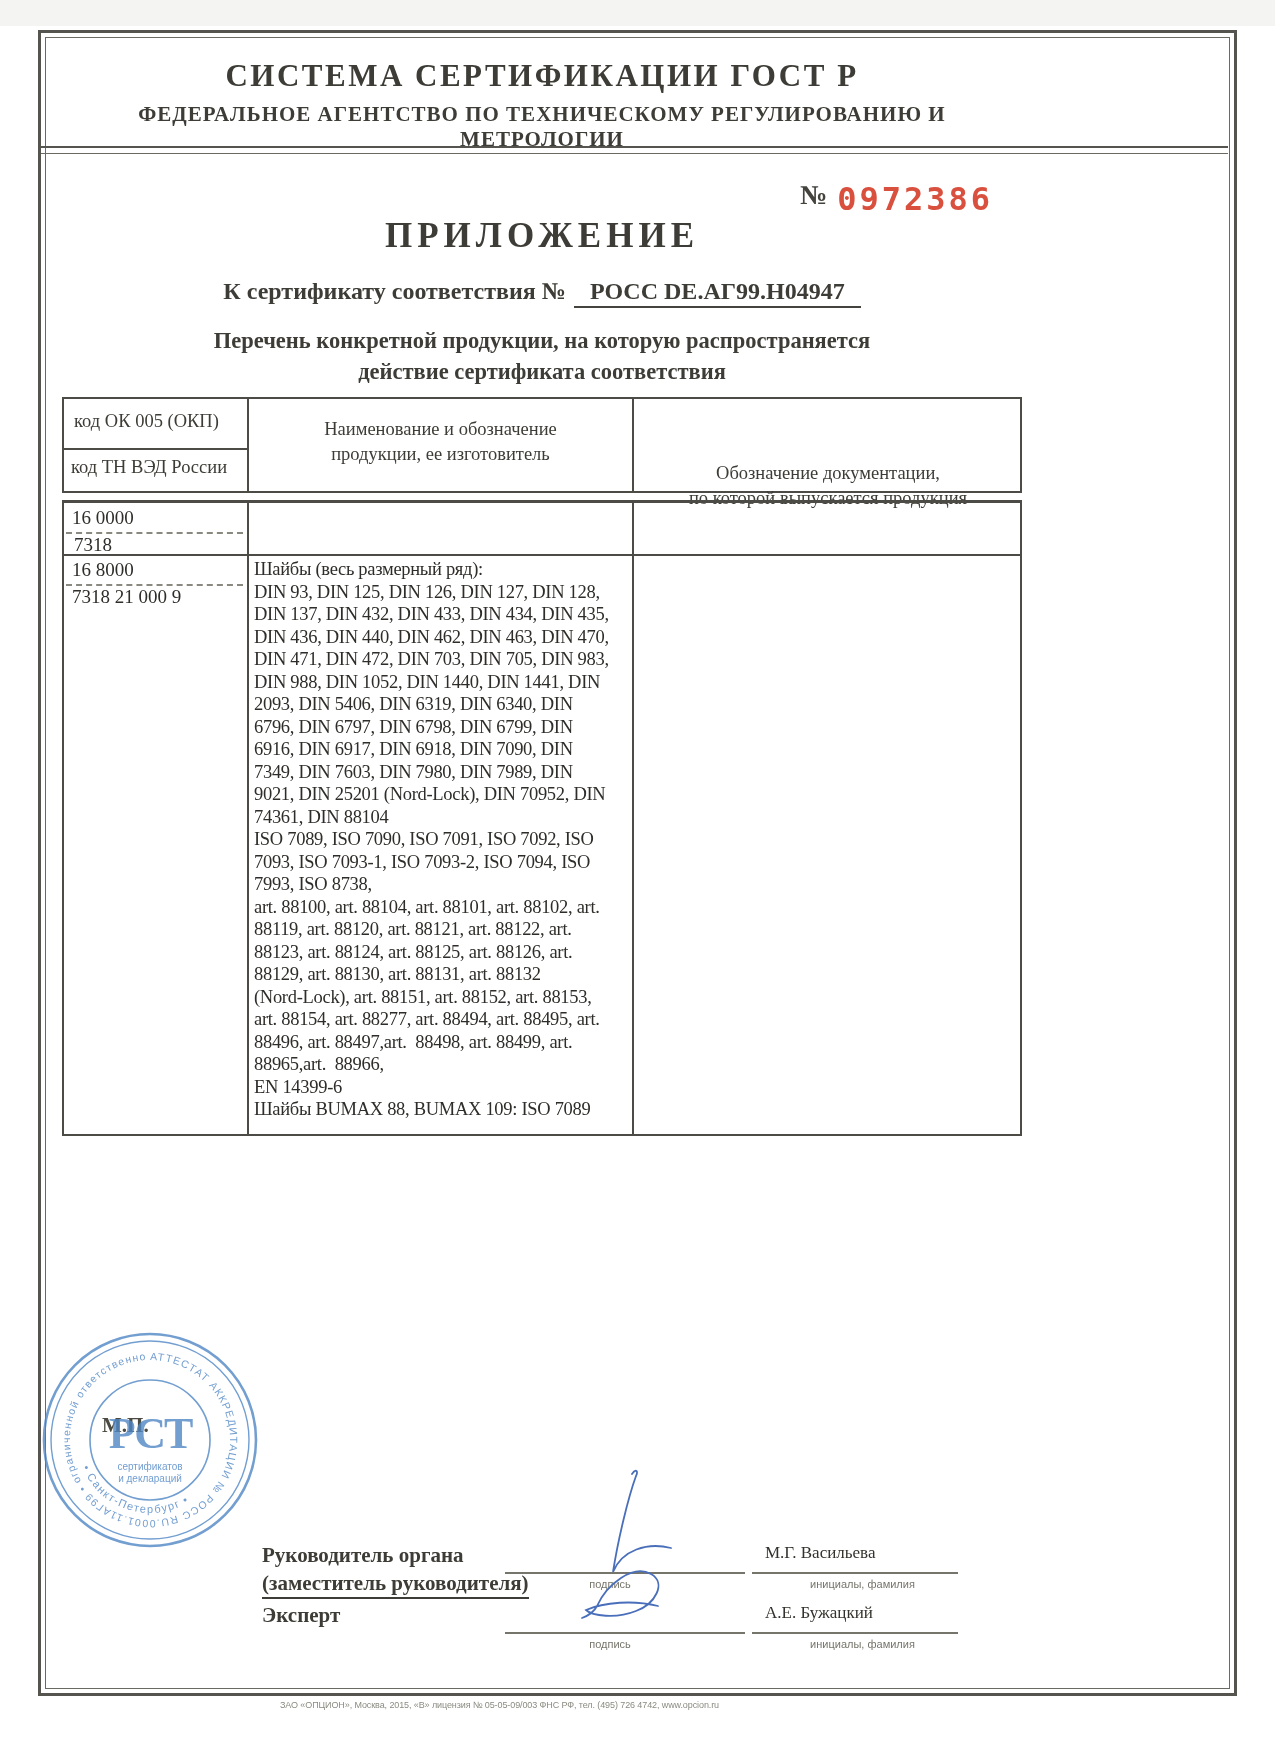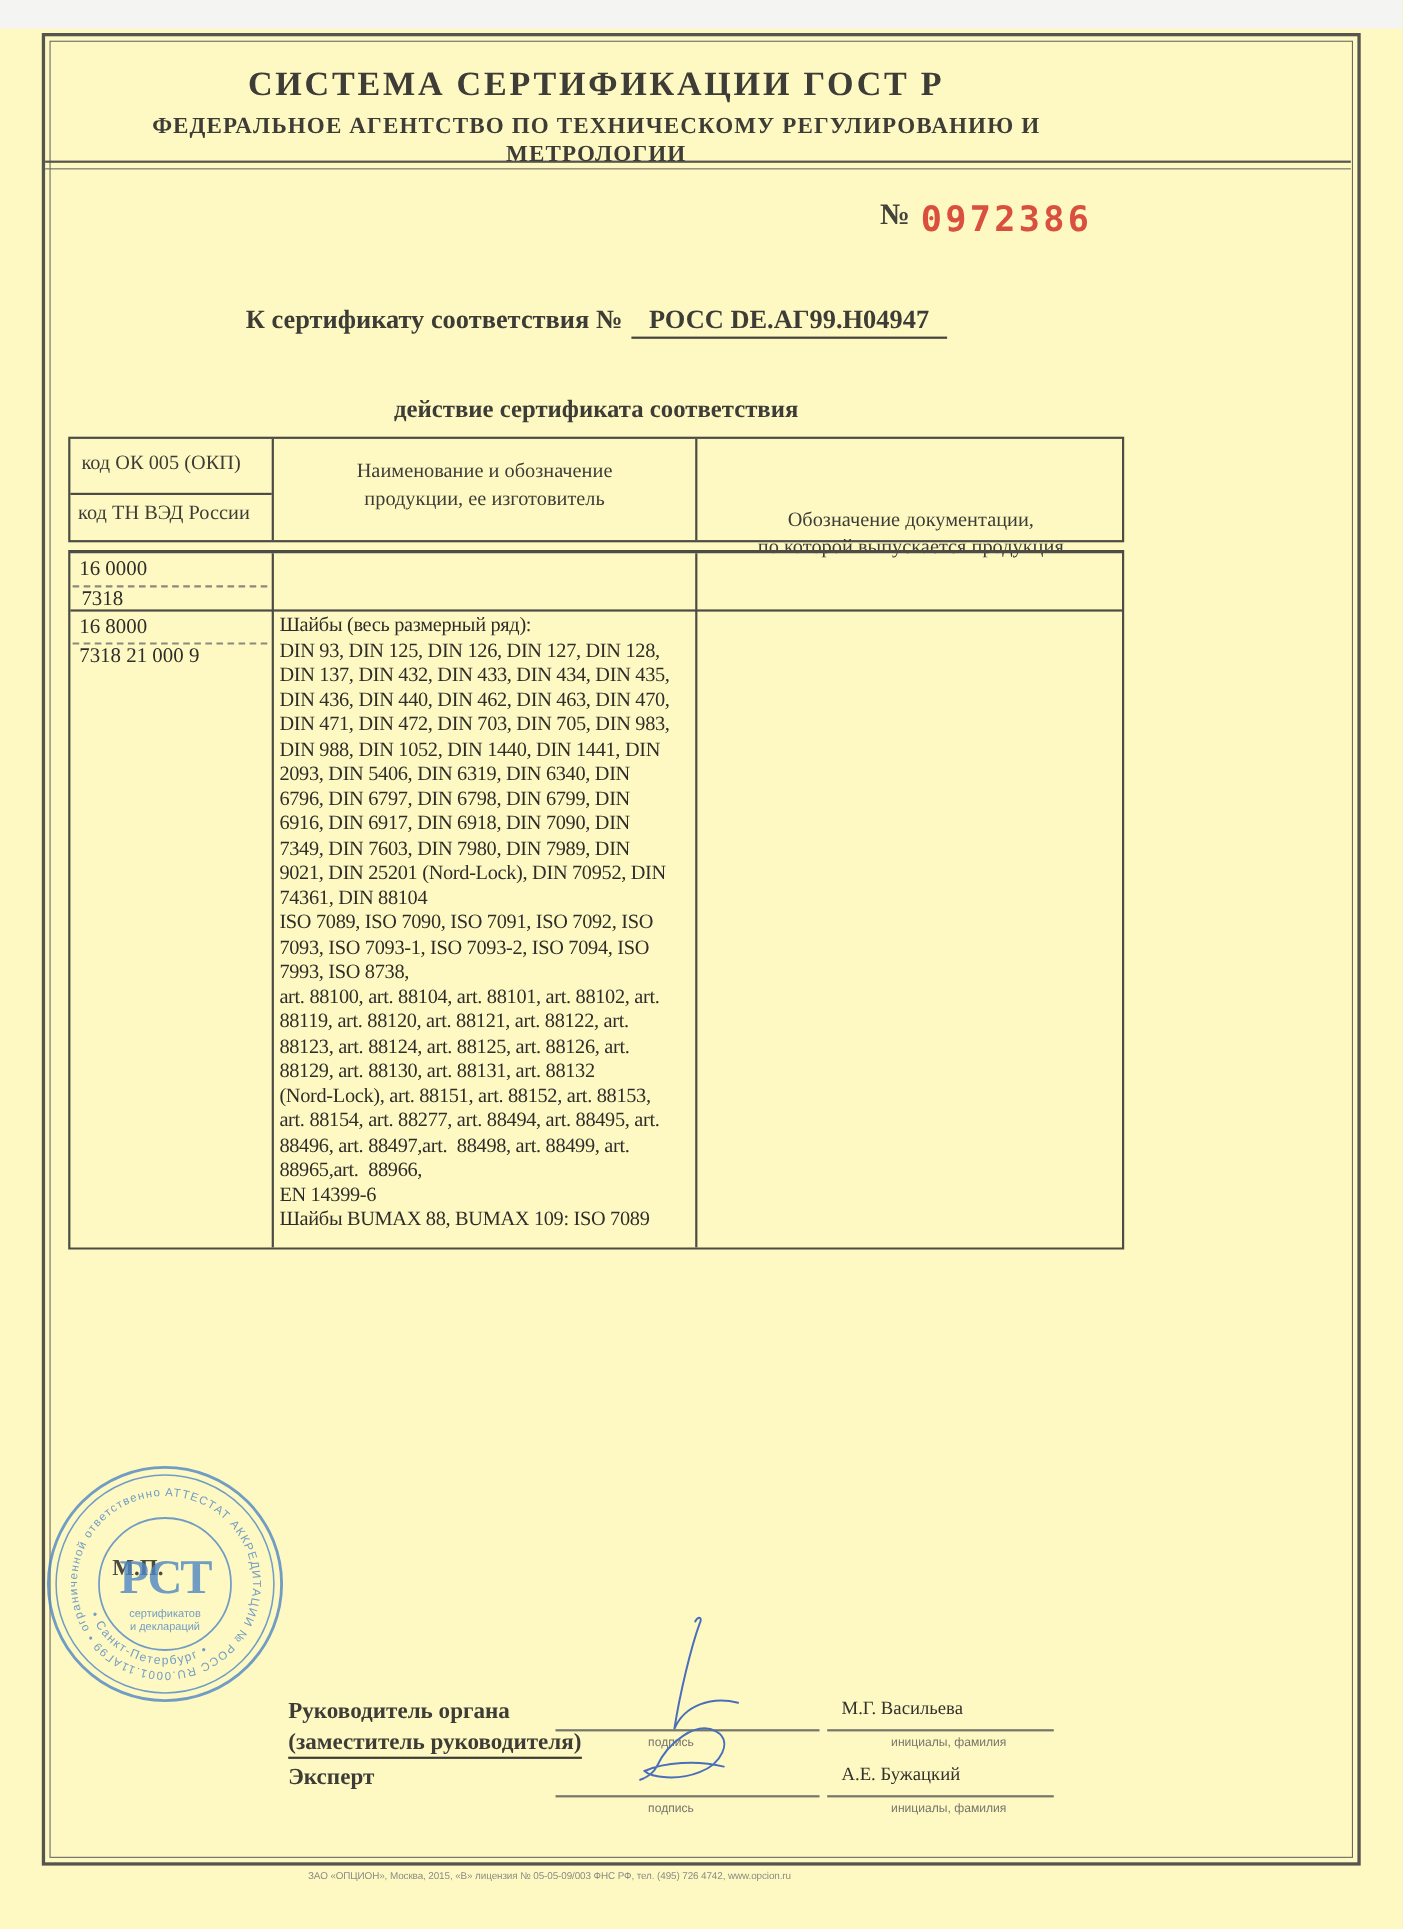--- a/index.html
+++ b/index.html
@@ -4,21 +4,21 @@
 <style>
   html,body{margin:0;padding:0;}
   body{
     background:#dfe7ea;
     font-family:"Liberation Serif", serif;
     color:#33332f;
   }
   .sheet{
     position:relative;
     width:1275px;height:1754px;
-    background:#fef9c3;
+    background:#ffffff;
     overflow:hidden;
   }
   .scan-top{position:absolute;left:0;top:0;width:1275px;height:26px;background:#f4f5f3;}
   .frame{
     position:absolute;left:38px;top:30px;width:1193px;height:1660px;
     border:3px solid #55544e;
   }
   .frame-inner{position:absolute;inset:4px;border:1px solid #6b6a62;}
   .hdr-divider-a{position:absolute;left:41px;top:146px;width:1187px;height:2px;background:#55544e;}
   .hdr-divider-b{position:absolute;left:41px;top:153px;width:1187px;height:1px;background:#6b6a62;}
@@ -111,23 +111,25 @@
   <div class="hdr-divider-b"></div>
 
   <div class="centerband sys-title">СИСТЕМА СЕРТИФИКАЦИИ ГОСТ Р</div>
   <div class="centerband agency-title">ФЕДЕРАЛЬНОЕ АГЕНТСТВО ПО ТЕХНИЧЕСКОМУ РЕГУЛИРОВАНИЮ И МЕТРОЛОГИИ</div>
 
   <div class="form-number">
     <span class="numero">№</span>
     <span class="number-red">0972386</span>
   </div>
 
+  <div class="centerband app-title">ПРИЛОЖЕНИЕ</div>
   <div class="centerband cert-line">
     <span>К сертификату соответствия №</span><span class="cert-num">РОСС DE.АГ99.Н04947</span>
   </div>
+  <div class="centerband scope1">Перечень конкретной продукции,  на которую распространяется</div>
   <div class="centerband scope2">действие сертификата соответствия</div>
 
   <div class="thead-box">
     <div class="v1"></div>
     <div class="v2"></div>
     <div class="c1split"></div>
     <div class="th th-okp">код ОК 005 (ОКП)</div>
     <div class="th th-tnved">код ТН ВЭД России</div>
     <div class="th th-c2">Наименование и обозначение
 продукции, ее изготовитель</div>

